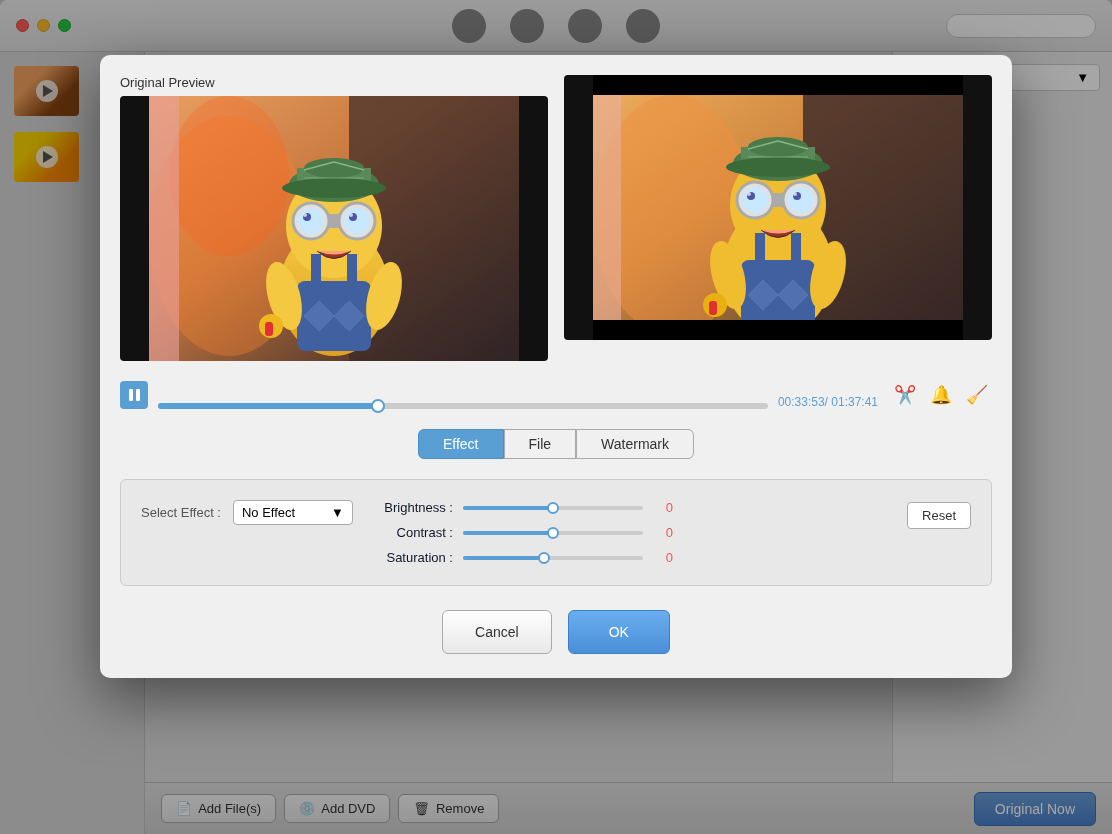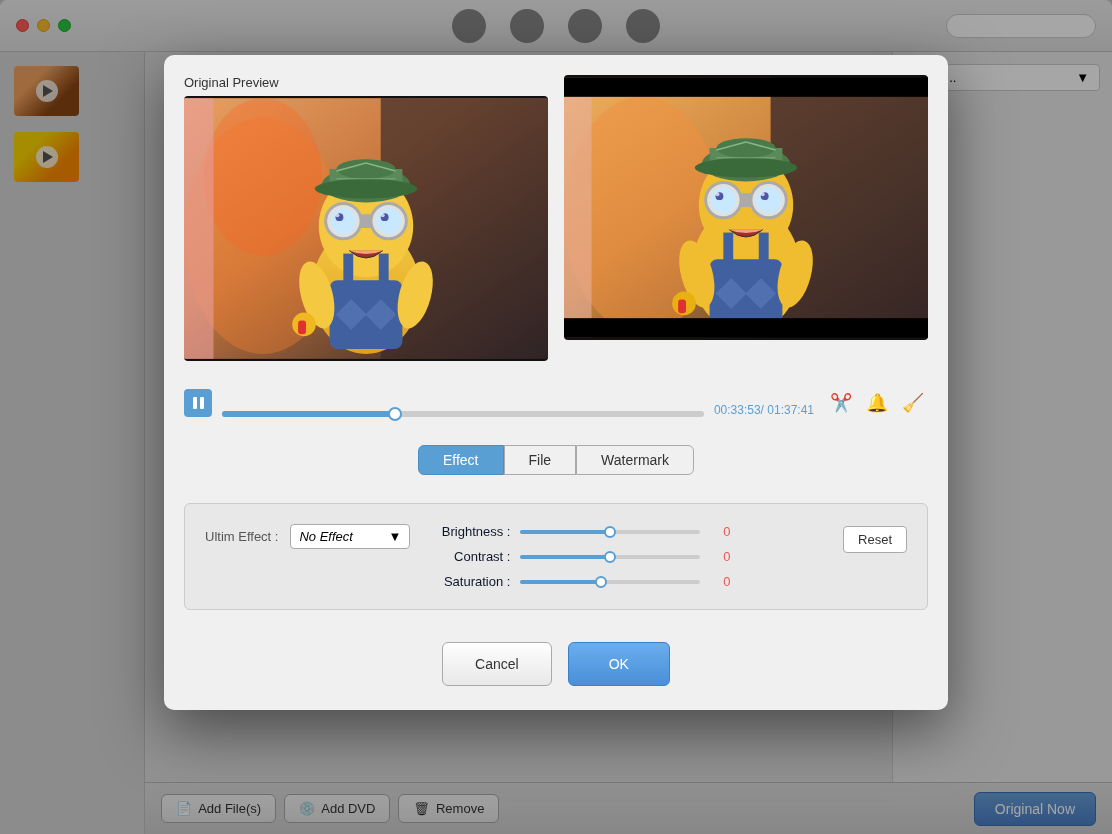--- a/index.html
+++ b/index.html
@@ -167,28 +167,28 @@
       background: rgba(0,0,0,0.35);
       display: flex;
       align-items: flex-start;
       justify-content: center;
       padding-top: 55px;
       z-index: 100;
     }
 
     
     .modal {
-      width: 784px;
+      width: 912px;
       background: #f0f0f0;
       border-radius: 10px;
       box-shadow: 0 20px 60px rgba(0,0,0,0.5);
       padding: 20px 20px 24px;
       display: flex;
       flex-direction: column;
-      gap: 28px;
+      gap: 20px;
     }
 
     
     .preview-section {
       display: flex;
       gap: 16px;
     }
 
     .preview-panel {
       flex: 1;
@@ -348,21 +348,20 @@
       background: white;
       border: 1px solid #aaa;
       border-radius: 4px;
       padding: 4px 8px;
       font-size: 13px;
       min-width: 120px;
       display: flex;
       align-items: center;
       justify-content: space-between;
       cursor: pointer;
-      font-style: italic;
     }
 
     .slider-section {
       flex: 1;
       display: flex;
       flex-direction: column;
       gap: 10px;
     }
 
     .slider-row {
@@ -714,21 +713,21 @@
         </button>
         <button class="tab-btn">
           <span>Watermark</span>
         </button>
       </div>
 
       <div class="effects-panel">
         <div class="effects-main-row">
 
           <div class="effect-row">
-            <span class="effect-label">Ultim Effect :</span>
+            <span class="effect-label">Select Effect :</span>
             <div class="effect-dropdown">
               <span>No Effect</span>
               <span style="margin-left:8px;">▼</span>
             </div>
           </div>
 
           <div class="slider-section">
 
             <div class="slider-row">
               <span class="slider-label">Brightness :</span>

